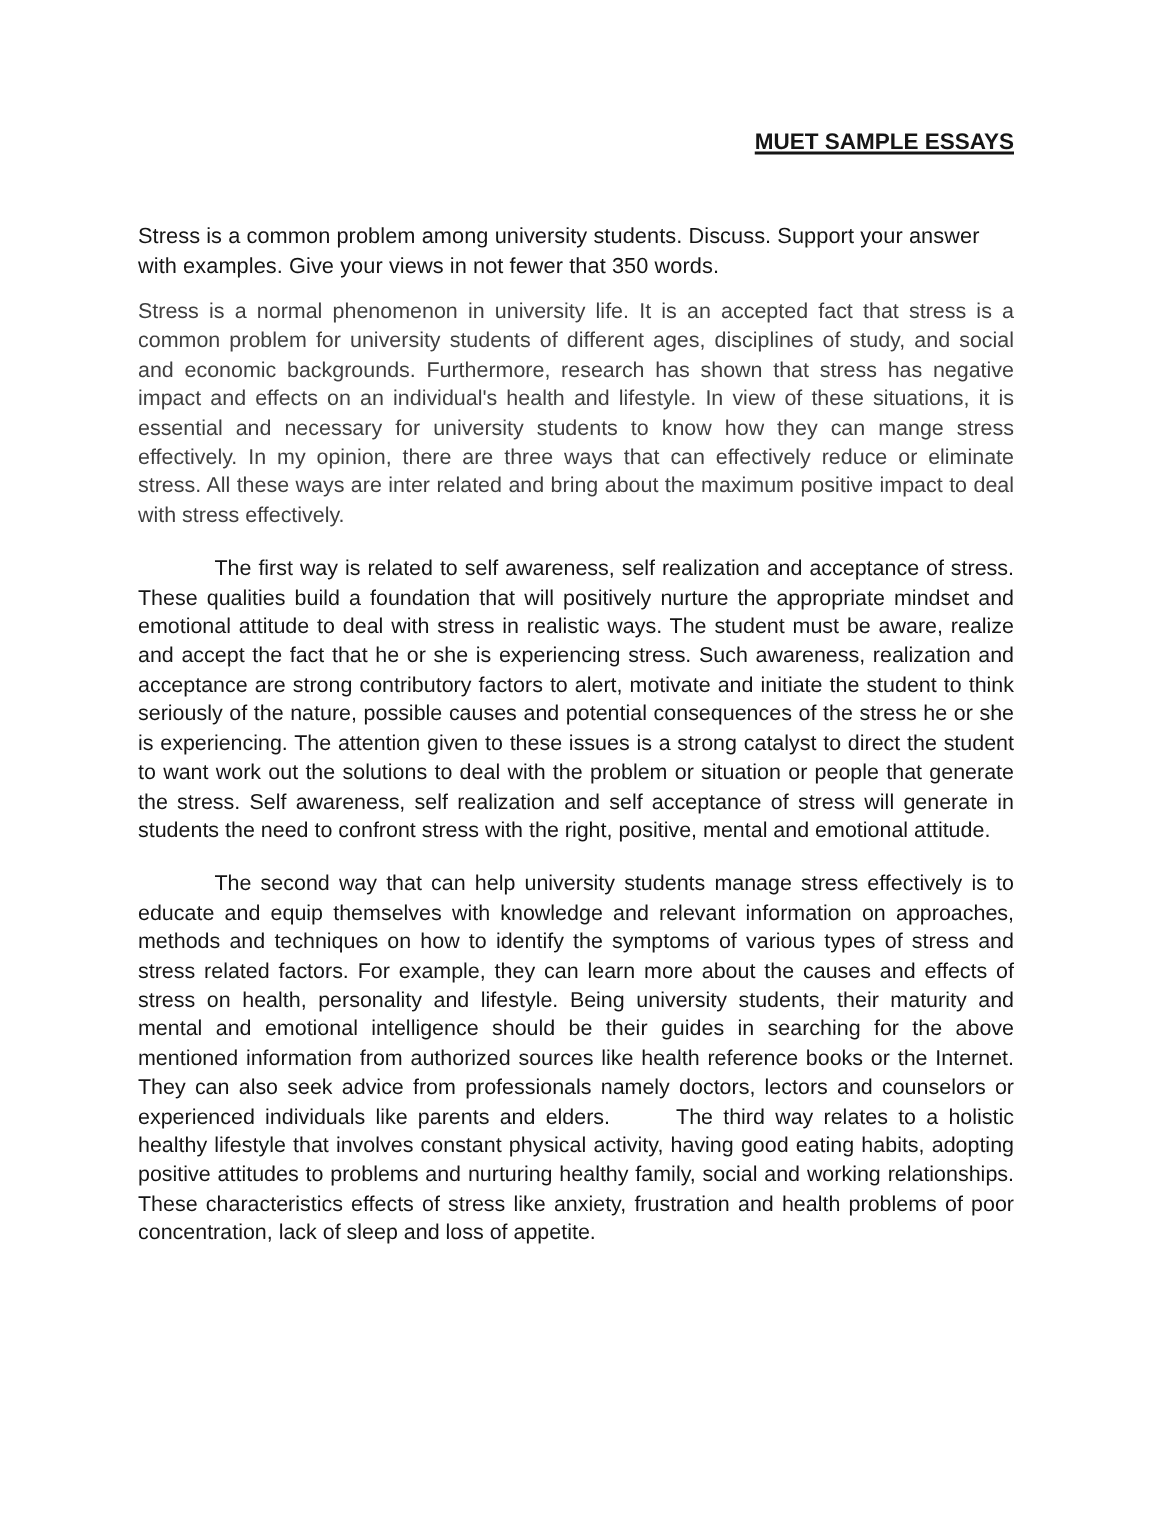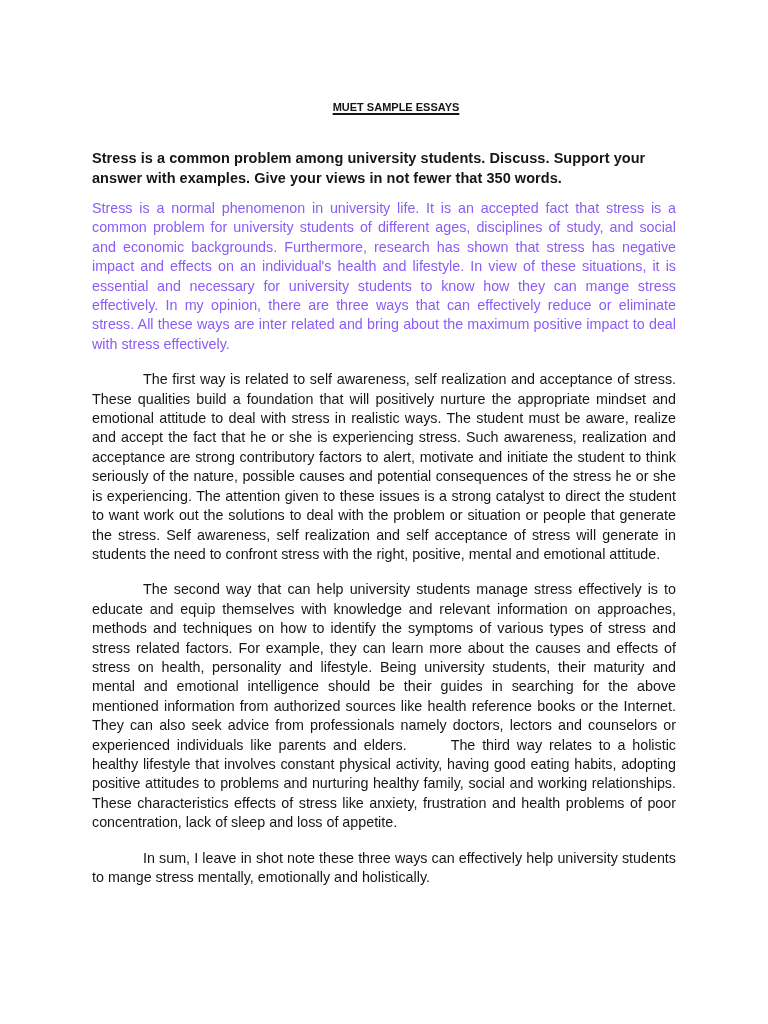--- a/index.html
+++ b/index.html
@@ -19,37 +19,37 @@
       position: absolute;
       left: 92px;
       top: 0;
       width: 584px;
     }
     .title {
       position: absolute;
       top: 86px;
       left: 0;
       width: 584px;
-      text-align: center;
+      text-align: right;
       font-weight: bold;
-      font-size: 11px;
+      font-size: 15px;
       line-height: 18px;
-      margin: 12px;
+      margin: 0;
     }
     .title span {
       text-decoration: underline;
       text-decoration-thickness: 1.5px;
       text-underline-offset: 2px;
     }
     .prompt {
       position: absolute;
       top: 148px;
       left: 0;
       width: 584px;
-      font-weight: bold;
+      font-weight: normal;
       font-size: 14.5px;
       line-height: 20px;
       margin: 0;
       letter-spacing: 0.05px;
     }
     .body-text {
       position: absolute;
       top: 199px;
       left: 0;
       width: 584px;
@@ -63,35 +63,34 @@
     }
     .para.indent {
       text-indent: 51px;
       margin-top: 16px;
     }
     .tabgap {
       display: inline-block;
       width: 44px;
     }
     .p1-grey {
-      color: #8b5cf6;
+      color: #404040;
     }
   </style>
 </head>
 <body>
 
 <div class="page">
   <h1 class="title">
     <span>MUET SAMPLE ESSAYS</span>
   </h1>
 
   <p class="prompt">Stress is a common problem among university students. Discuss. Support your answer with examples. Give your views in not fewer that 350 words.</p>
 
   <div class="body-text">
     <p class="para p1-grey">Stress is a normal phenomenon in university life. It is an accepted fact that stress is a common problem for university students of different ages, disciplines of study, and social and economic backgrounds. Furthermore, research has shown that stress has negative impact and effects on an individual's health and lifestyle. In view of these situations, it is essential and necessary for university students to know how they can mange stress effectively. In my opinion, there are three ways that can effectively reduce or eliminate stress. All these ways are inter related and bring about the maximum positive impact to deal with stress effectively.</p>
 
     <p class="para indent">The first way is related to self awareness, self realization and acceptance of stress. These qualities build a foundation that will positively nurture the appropriate mindset and emotional attitude to deal with stress in realistic ways. The student must be aware, realize and accept the fact that he or she is experiencing stress. Such awareness, realization and acceptance are strong contributory factors to alert, motivate and initiate the student to think seriously of the nature, possible causes and potential consequences of the stress he or she is experiencing. The attention given to these issues is a strong catalyst to direct the student to want work out the solutions to deal with the problem or situation or people that generate the stress. Self awareness, self realization and self acceptance of stress will generate in students the need to confront stress with the right, positive, mental and emotional attitude.</p>
 
     <p class="para indent"><span>The second way that can help university students manage stress effectively is to educate and equip themselves with knowledge and relevant information on approaches, methods and techniques on how to identify the symptoms of various types of stress and stress related factors. For example, they can learn more about the causes and effects of stress on health, personality and lifestyle. Being university students, their maturity and mental and emotional intelligence should be their guides in searching for the above mentioned information from authorized sources like health reference books or the Internet. They can also seek advice from professionals namely doctors, lectors and counselors or experienced individuals like parents and elders.</span><span class="tabgap"></span><span>The third way relates to a holistic healthy lifestyle that involves constant physical activity, having good eating habits, adopting positive attitudes to problems and nurturing healthy family, social and working relationships. These characteristics effects of stress like anxiety, frustration and health problems of poor concentration, lack of sleep and loss of appetite.</span></p>
 
-    <p class="para indent">In sum, I leave in shot note these three ways can effectively help university students to mange stress mentally, emotionally and holistically.</p>
   </div>
 </div>
 
 </body></html>

